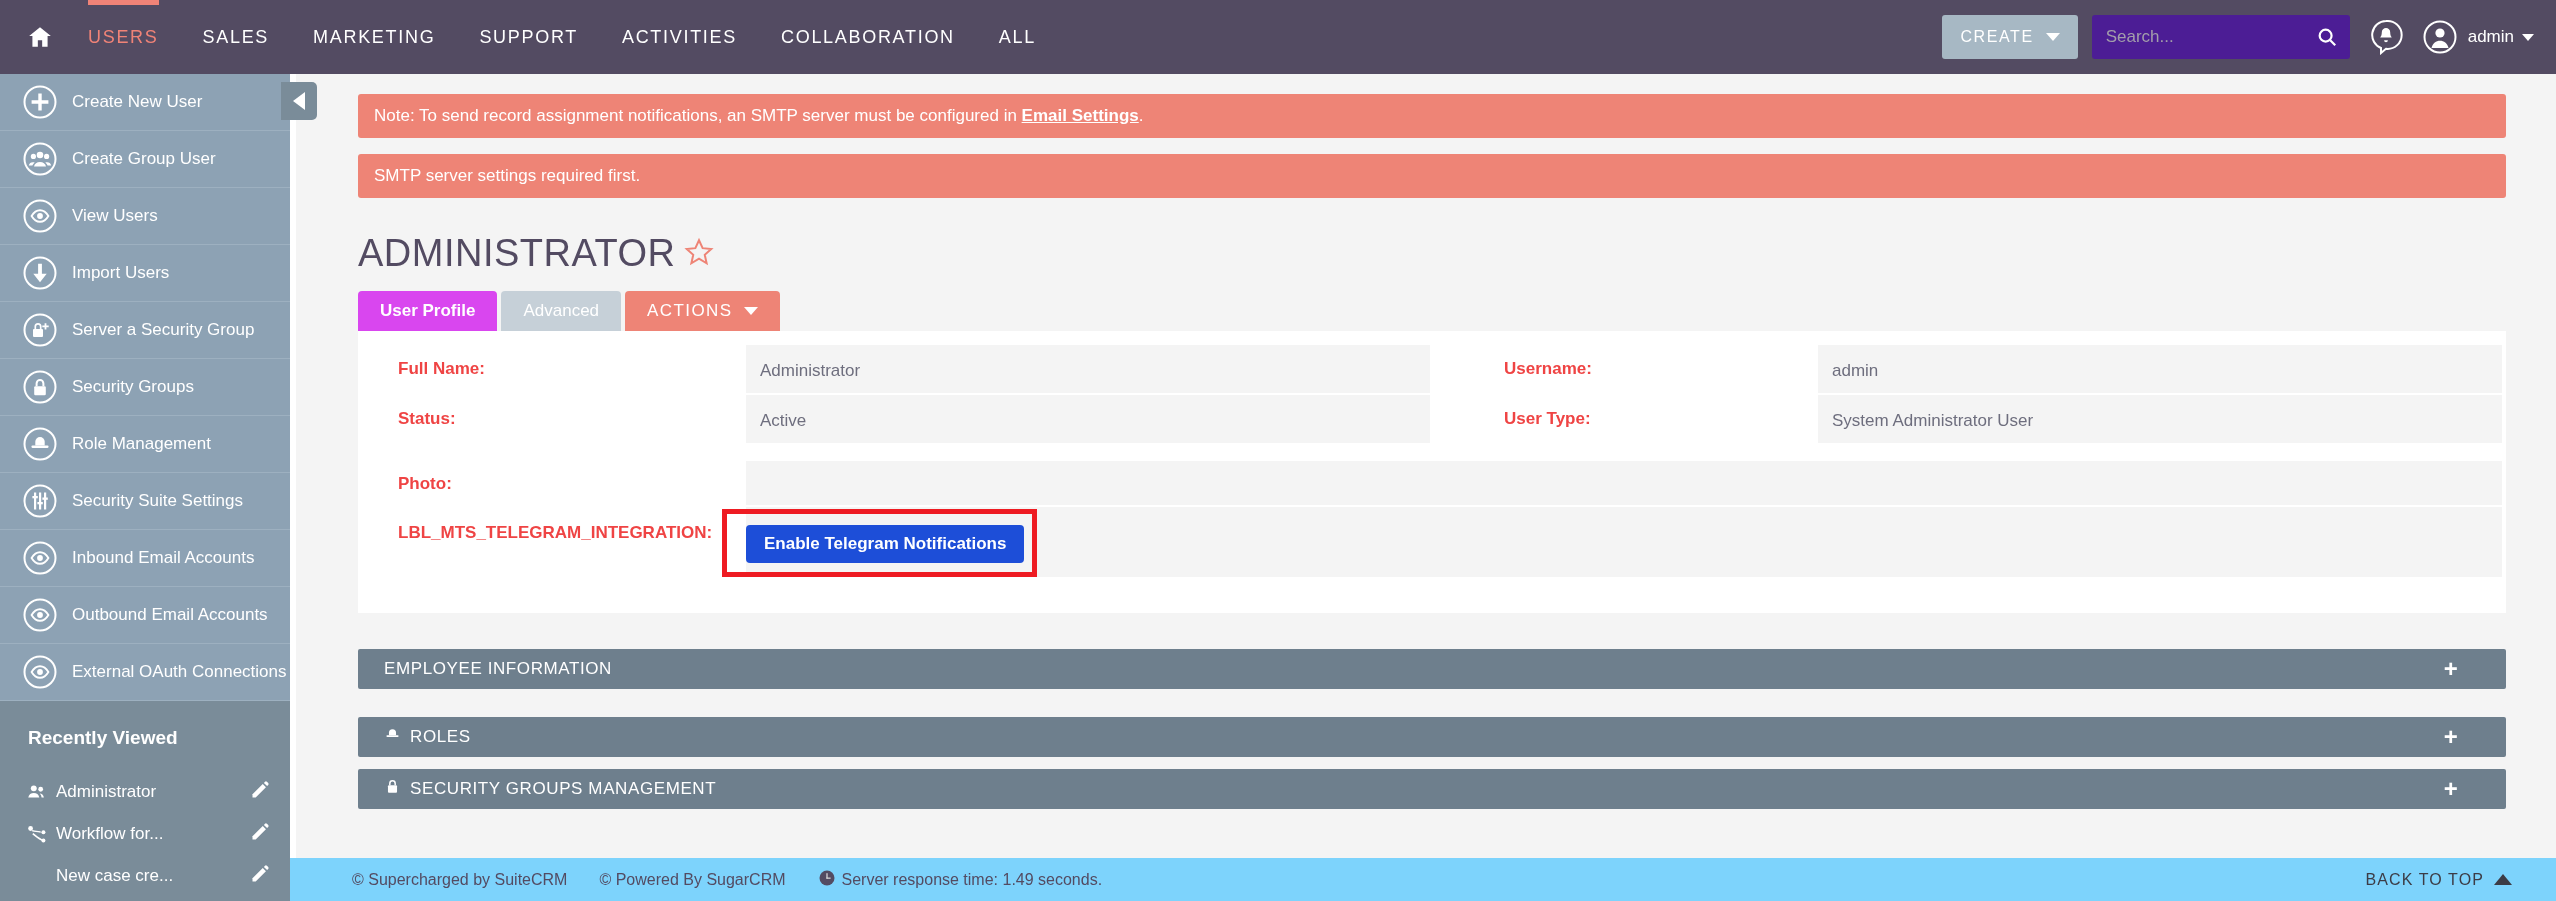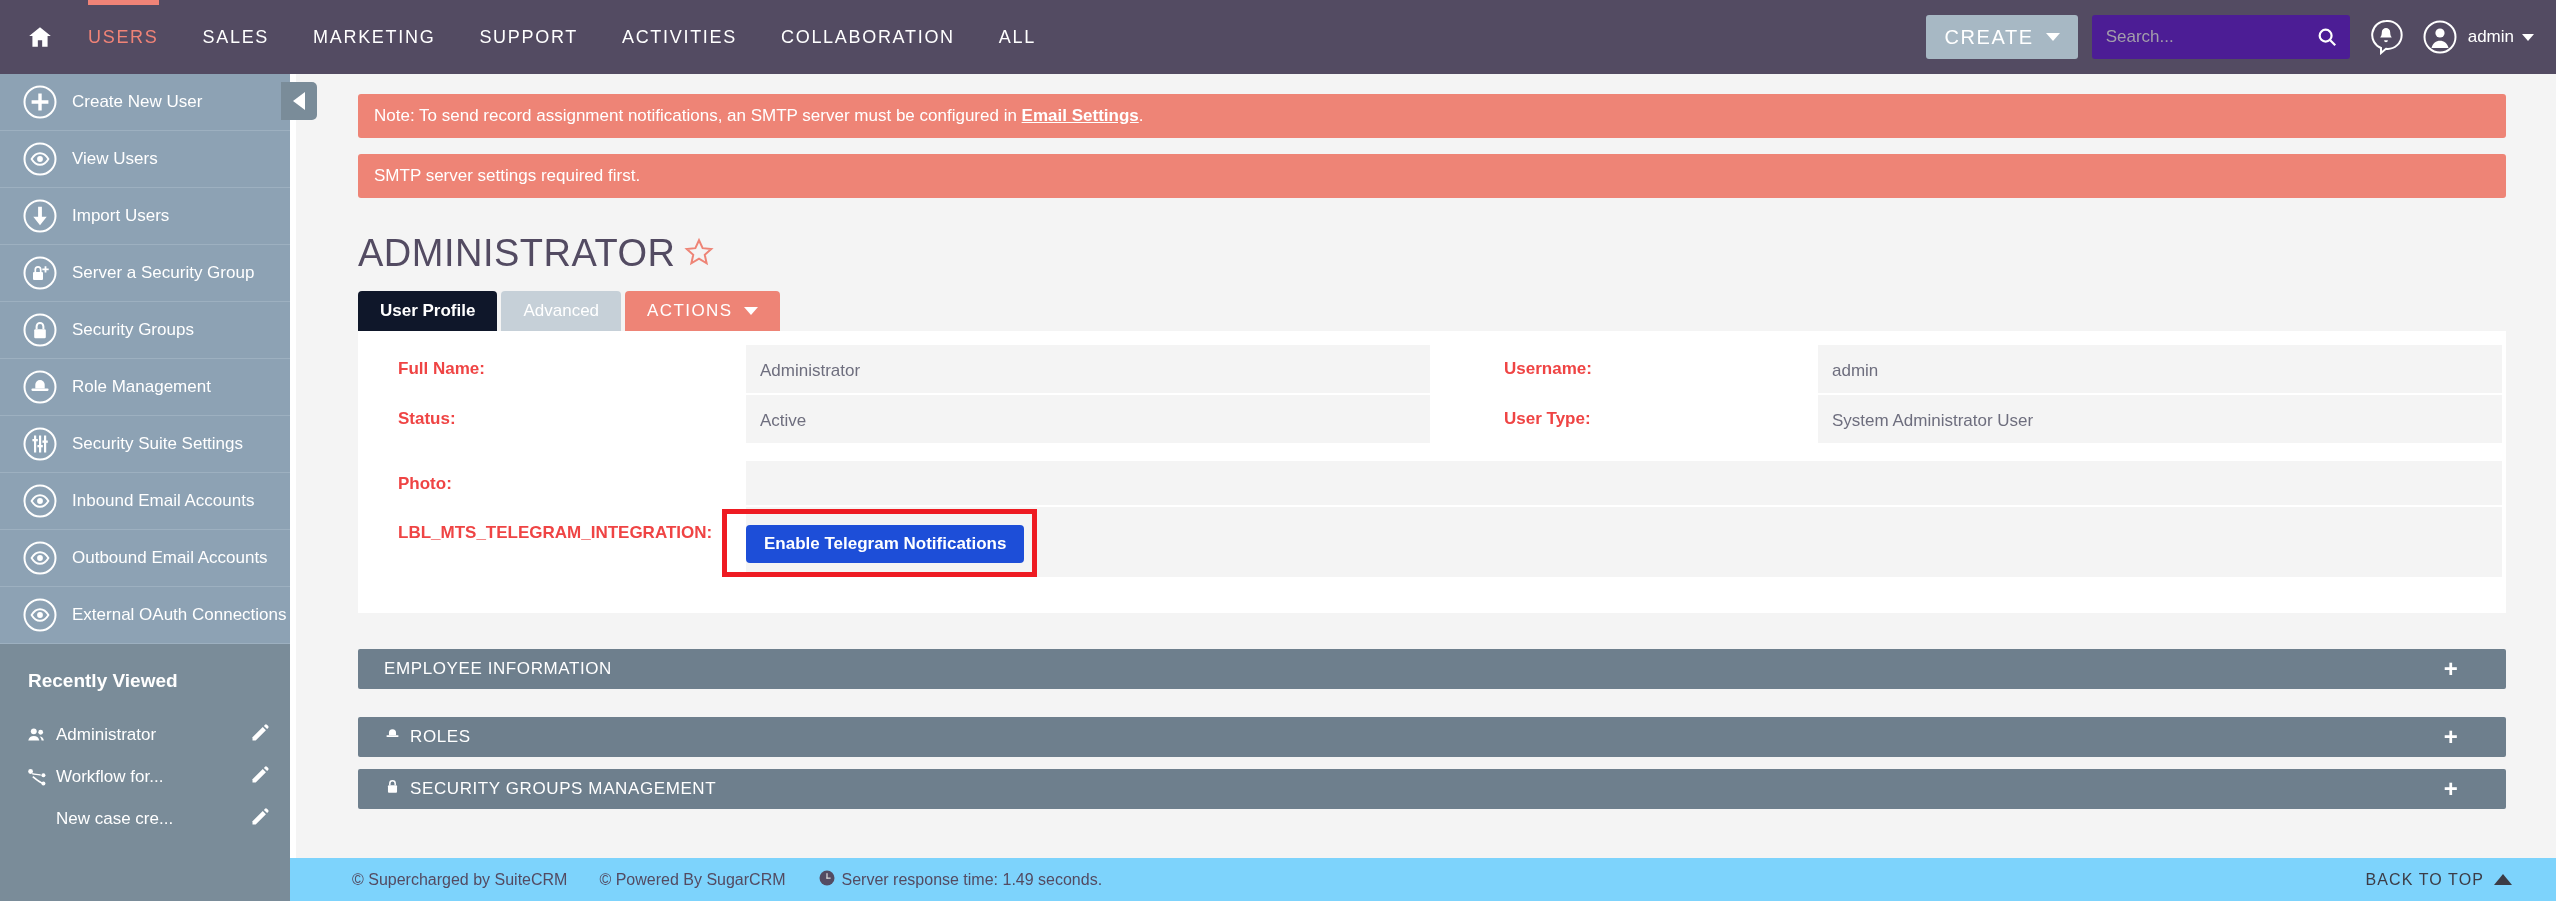--- a/index.html
+++ b/index.html
@@ -49,21 +49,21 @@
 
   #nav-right {
     margin-left: auto;
     display: flex; align-items: center;
     height: 74px;
     padding-right: 22px;
   }
   #create-btn {
     background: #a7b8c4;
     color: #ffffff;
-    font-size: 20px;
+    font-size: 16px;
     letter-spacing: 1.6px;
     border: none;
     height: 44px;
     padding: 0 18px;
     display: flex; align-items: center; gap: 12px;
     border-radius: 3px;
     cursor: pointer;
     font-family: "Liberation Sans", sans-serif;
   }
   .caret-down {
@@ -202,21 +202,21 @@
 
   #tabrow { margin: 16px 0 0 62px; display: flex; align-items: flex-end; gap: 4px; }
   .tab {
     height: 40px; padding: 0 22px;
     display: flex; align-items: center;
     font-size: 17px;
     border-radius: 4px 4px 0 0;
     cursor: pointer;
     white-space: nowrap;
   }
-  .tab.sel { background: #0f172a; color: #ffffff; font-weight: bold; }
+  .tab.sel { background: #d946ef; color: #ffffff; font-weight: bold; }
   .tab.unsel { background: #c6d0d8; color: #ffffff; }
   .tab.actions {
     background: #ee8476; color: #ffffff;
     letter-spacing: 1.4px;
     gap: 12px;
   }
 
   #panel {
     margin: 0 56px 0 62px;
     background: #ffffff;
@@ -372,20 +372,34 @@
   <div class="side-item">
     <span class="side-ico">
       <svg viewBox="0 0 36 36">
           <circle cx="18" cy="18" r="15.5" fill="none" stroke="#fff" stroke-width="2"></circle>
           <path d="M16.3 9.6h3.4v6.7h6.7v3.4h-6.7v6.7h-3.4v-6.7H9.6v-3.4h6.7z" fill="#fff"></path>
         </svg>
     </span>
     <span>Create New User</span>
   </div>
 
+  <div class="side-item">
+    <span class="side-ico">
+      <svg viewBox="0 0 36 36">
+          <circle cx="18" cy="18" r="15.5" fill="none" stroke="#fff" stroke-width="2"></circle>
+          <circle cx="18" cy="14" r="3.3" fill="#fff"></circle>
+          <circle cx="11.4" cy="15.4" r="2.6" fill="#fff"></circle>
+          <circle cx="24.6" cy="15.4" r="2.6" fill="#fff"></circle>
+          <path d="M12 25.6c.6-3 2.9-4.6 6-4.6s5.4 1.6 6 4.6z" fill="#fff"></path>
+          <path d="M6.8 24.6c.4-2.2 1.9-3.4 4.1-3.4.7 0 1.3.1 1.8.3-1.1.8-1.9 1.9-2.3 3.1z" fill="#fff"></path>
+          <path d="M29.2 24.6c-.4-2.2-1.9-3.4-4.1-3.4-.7 0-1.3.1-1.8.3 1.1.8 1.9 1.9 2.3 3.1z" fill="#fff"></path>
+        </svg>
+    </span>
+    <span>Create Group User</span>
+  </div>
 
   <div class="side-item">
     <span class="side-ico">
       <svg viewBox="0 0 36 36">
           <circle cx="18" cy="18" r="15.5" fill="none" stroke="#fff" stroke-width="2"></circle>
           <path d="M18 12.2c-5 0-8.4 5.8-8.4 5.8s3.4 5.8 8.4 5.8 8.4-5.8 8.4-5.8-3.4-5.8-8.4-5.8z" fill="none" stroke="#fff" stroke-width="1.9"></path>
           <circle cx="18" cy="18" r="2.9" fill="#fff"></circle>
         </svg>
     </span>
     <span>View Users</span>

